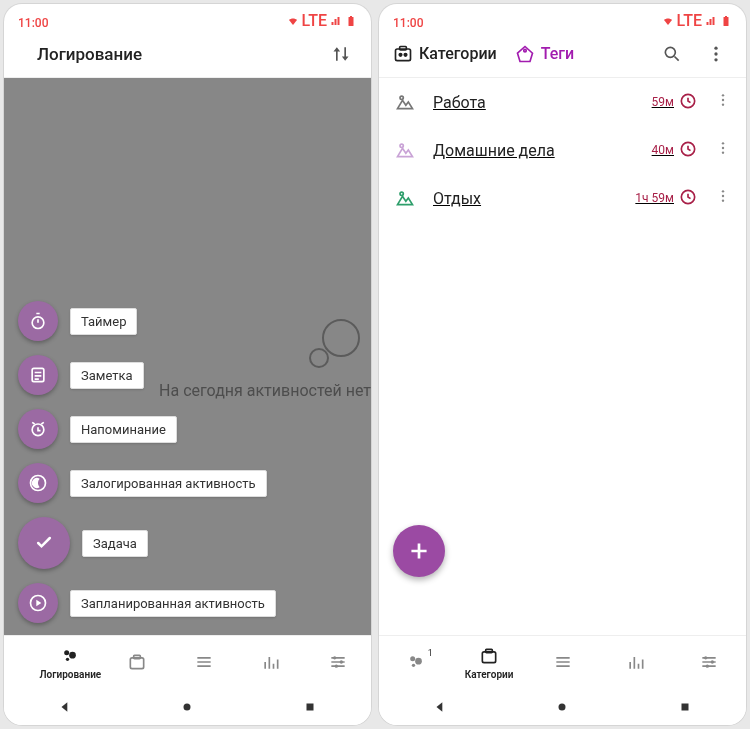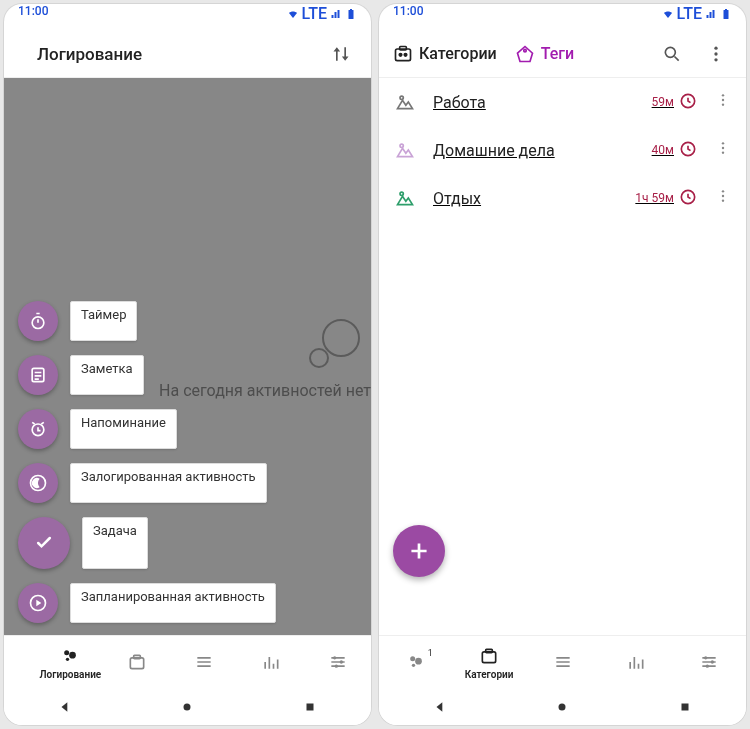--- a/index.html
+++ b/index.html
@@ -19,26 +19,26 @@
     overflow: hidden;
     display: flex;
     flex-direction: column;
     box-shadow: 0 0 0 1px rgba(0,0,0,0.08);
     position: relative;
   }
   
   .status-bar {
     height: 26px;
     display: flex;
-    align-items: flex-start;
+    align-items: flex-end;
     justify-content: space-between;
     padding: 0 14px;
     font-size: 12px;
     font-weight: 500;
-    color: #1d4ed8;
+    color: #ef4444;
   }
   .status-icons { display: flex; align-items: center; gap: 3px; font-size: 16px; }
   .status-icons svg { width: 12px; height: 12px; }
   
   .app-bar {
     height: 48px;
     display: flex;
     align-items: center;
     padding: 0 14px;
     gap: 12px;
@@ -62,21 +62,21 @@
   .dim-overlay {
     position:absolute; inset:0;
     background:rgba(40,40,40,0.55);
   }
   
   .speed-dial {
     position:absolute; left:14px; bottom:12px;
     display:flex; flex-direction:column-reverse; gap:14px;
     z-index:5;
   }
-  .speed-item { display:flex; gap:12px; }
+  .speed-item { display:flex; align-items:center; gap:12px; }
   .sd-fab {
     width:40px; height:40px; border-radius:50%;
     background:#9b6aa3; display:flex; align-items:center; justify-content:center;
     box-shadow:0 2px 4px rgba(0,0,0,0.3);
     color:#fff;
   }
   .sd-fab.main { width:52px; height:52px; background:#9b6aa3; }
   .sd-label {
     background:#fff; border:1px solid #ddd; padding:5px 10px;
     font-size:13px; color:#333; border-radius:2px;

